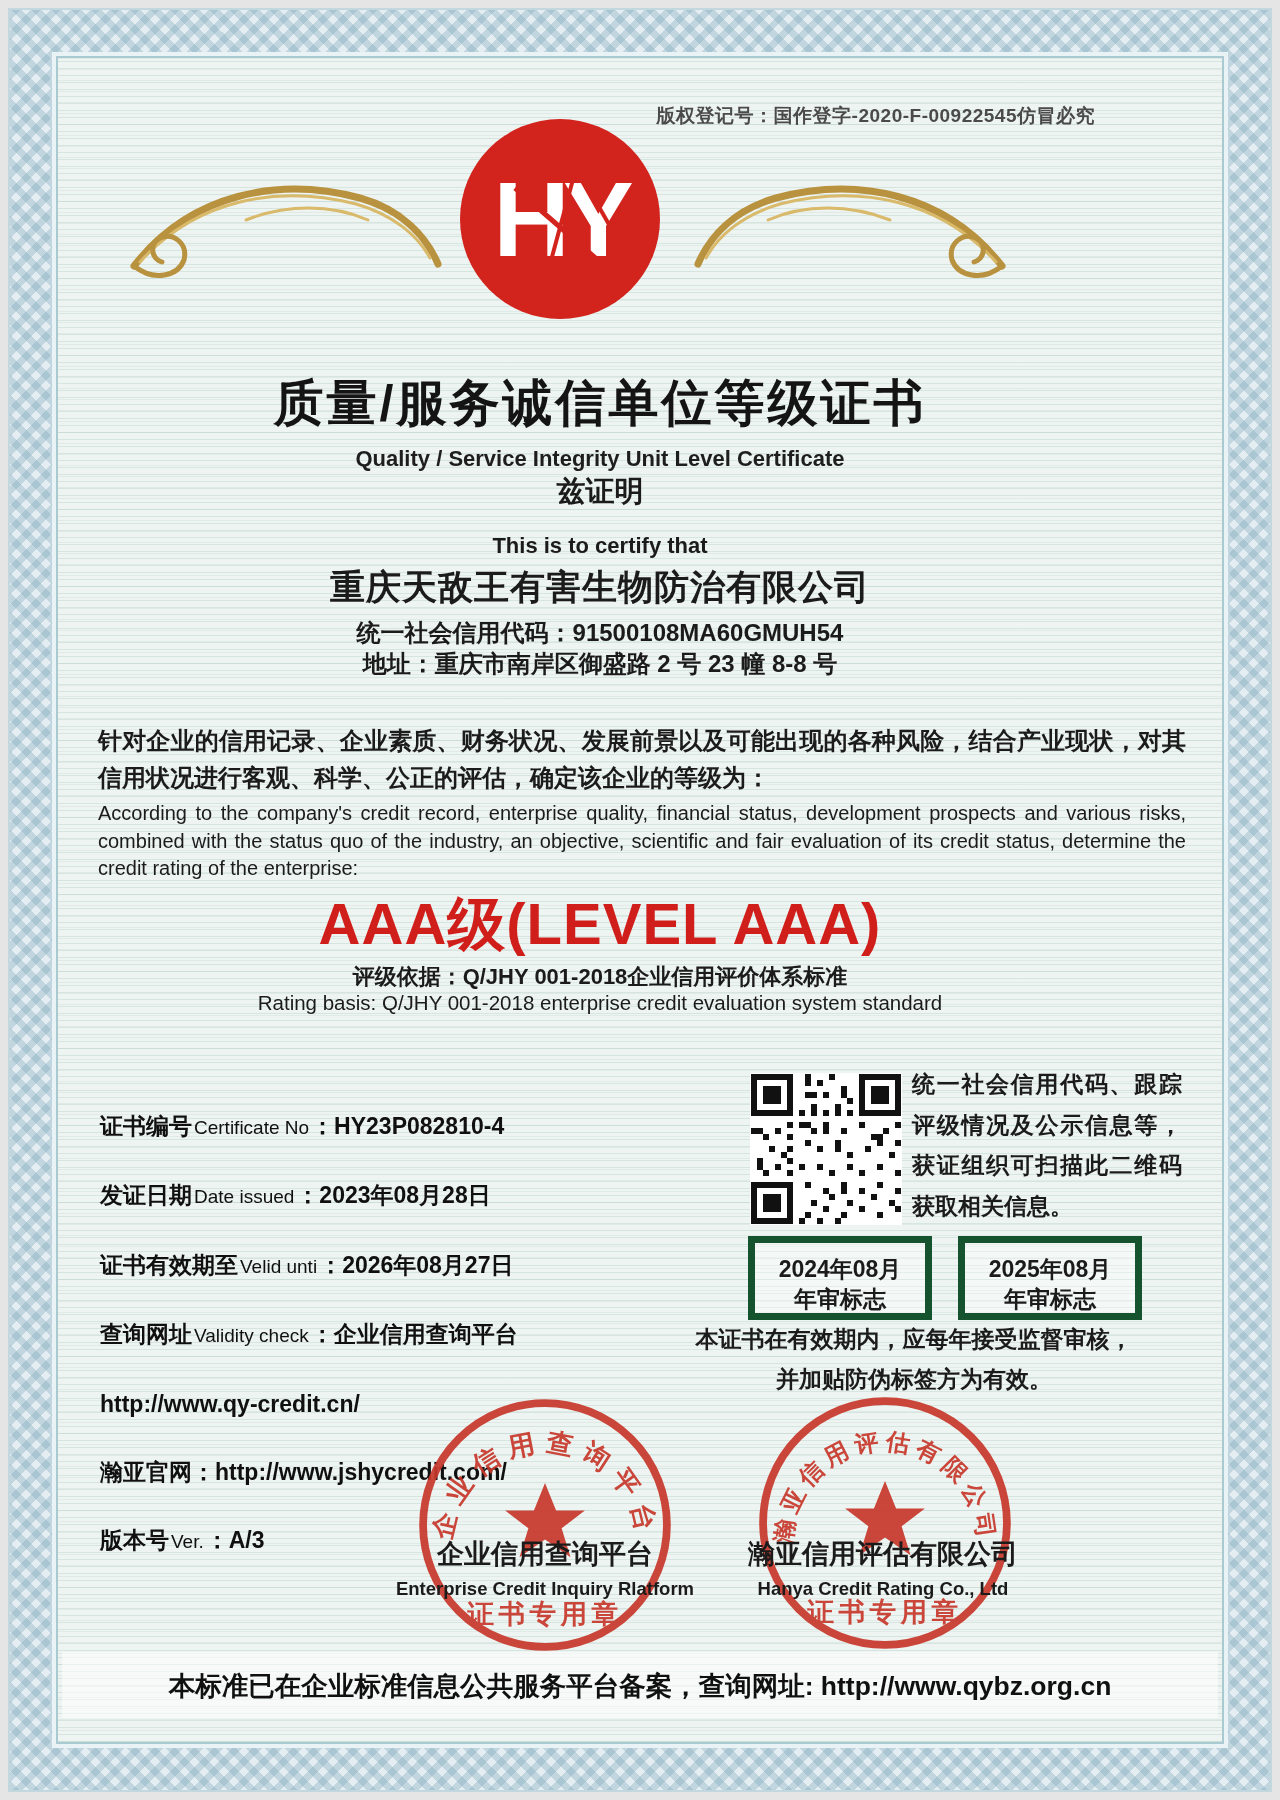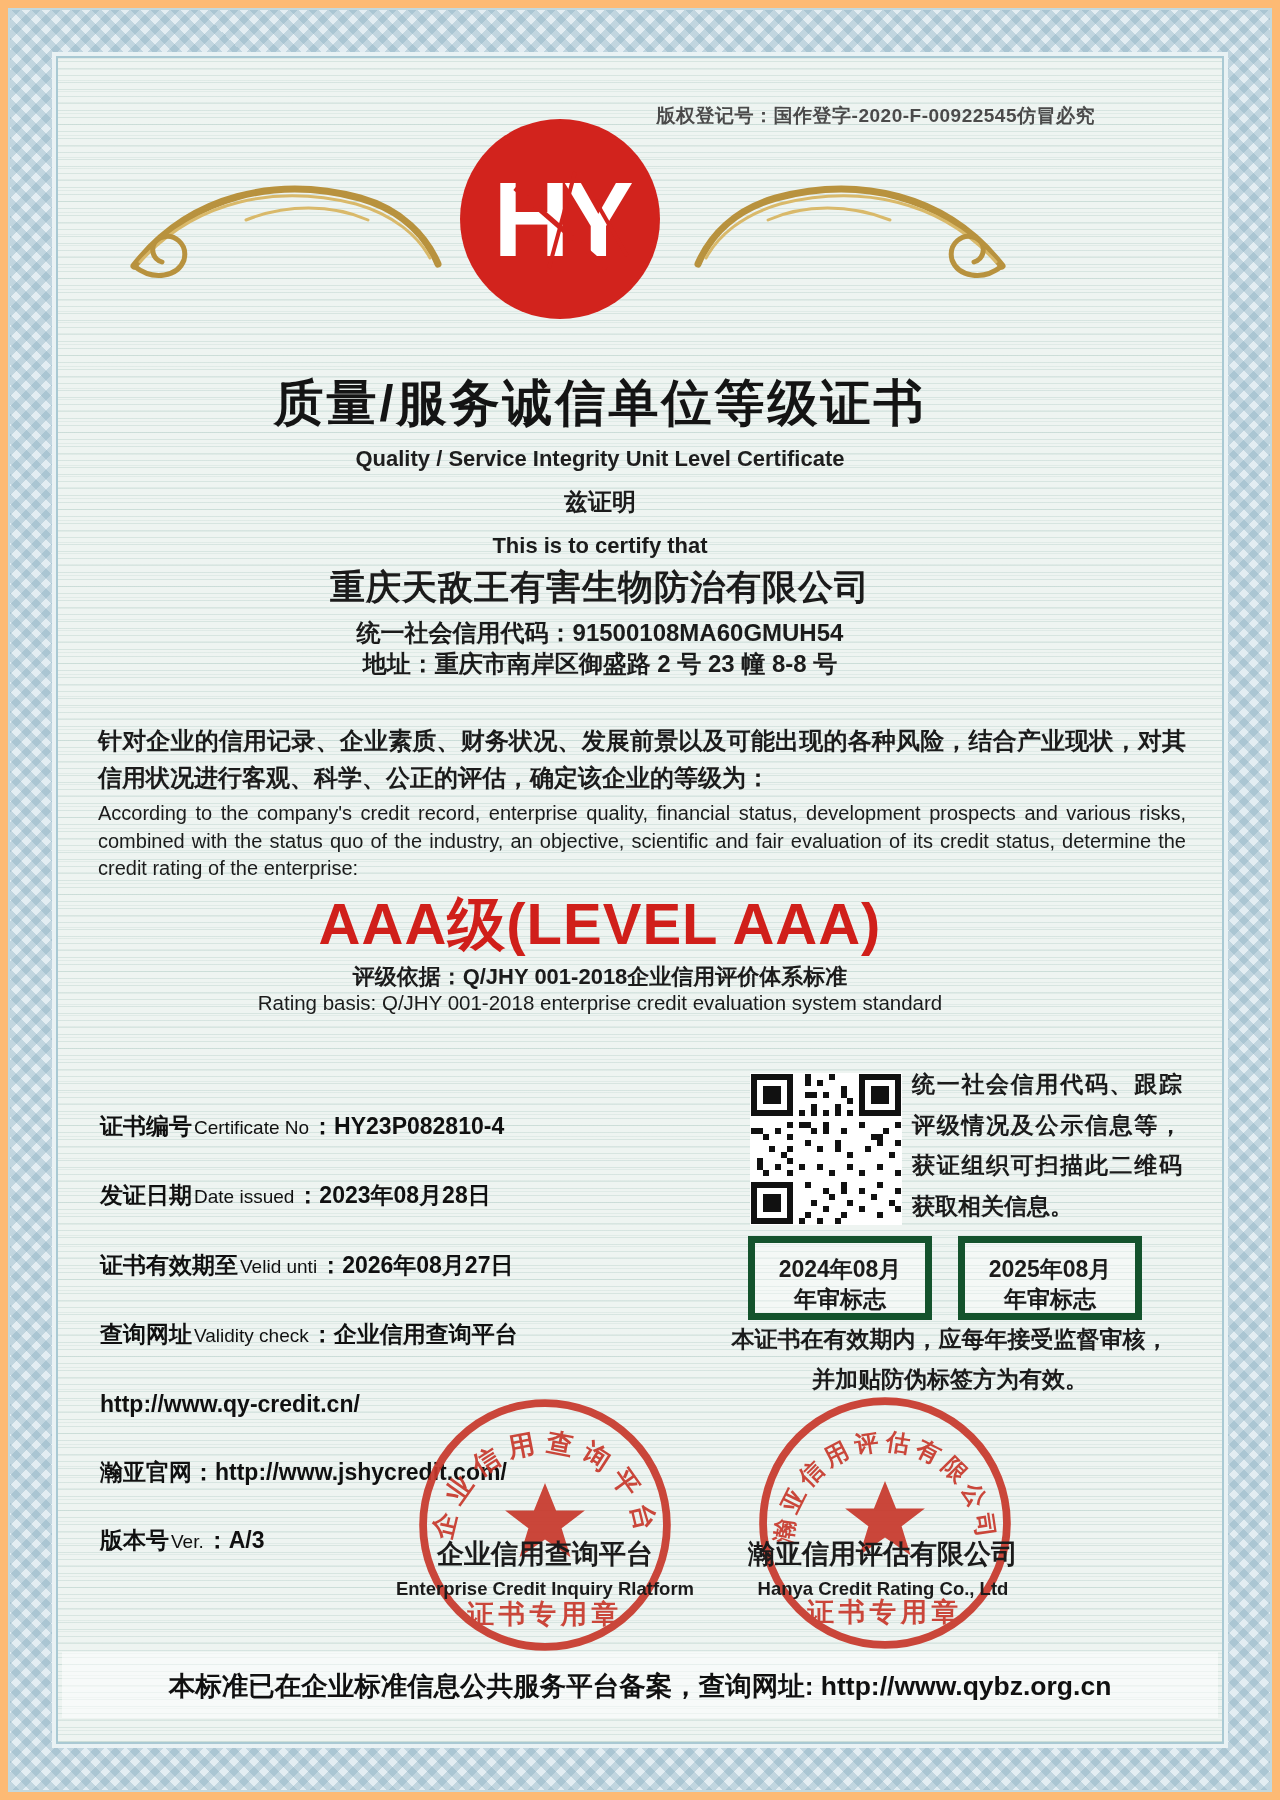--- a/index.html
+++ b/index.html
@@ -1,18 +1,18 @@
 <!DOCTYPE html>
 <html><head>
 <meta charset="utf-8">
 <style>
   html,body{margin:0;padding:0;background:#ffffff;}
   *{box-sizing:border-box;}
   body{font-family:"Liberation Sans","DejaVu Sans",sans-serif;color:#1b1b1b;}
-  .cert{position:relative;width:1280px;height:1800px;background:#fdba74;overflow:hidden;}
+  .cert{position:relative;width:1280px;height:1800px;background:#e5e5e5;overflow:hidden;}
 
   
   .band{position:absolute;inset:8px;
     background:
       repeating-linear-gradient(45deg, rgba(122,164,184,.32) 0 7px, rgba(255,255,255,0) 7px 14px),
       repeating-linear-gradient(-45deg, rgba(122,164,184,.32) 0 7px, rgba(255,255,255,0) 7px 14px),
       #e3edf2;
     border:2px solid #c2d8de;}
   
   .inner{position:absolute;inset:56px;border:2px solid #a9c9d3;box-shadow:0 0 0 4px #e9f2f4;
@@ -26,21 +26,21 @@
 
   .copyright{top:103px;right:185px;font-size:19px;font-weight:600;color:#4a4a4a;letter-spacing:.5px;}
 
   .logo{left:457px;top:116px;width:206px;height:206px;}
   .flourish{top:170px;width:322px;height:128px;}
   .fl-l{left:126px;}
   .fl-r{left:688px;transform:scaleX(-1);}
 
   .title{top:370px;font-size:50px;font-weight:800;letter-spacing:3px;color:#141414;margin:0;}
   .subtitle{top:446px;font-size:22px;font-weight:600;color:#1e1e1e;}
-  .certify-cn{top:486px;font-size:24px;font-weight:600;text-align:center;}
+  .certify-cn{top:472px;font-size:29px;font-weight:600;text-align:center;}
   .certify-en{top:533px;font-size:22px;font-weight:600;}
   .company{top:564px;font-size:35px;font-weight:800;letter-spacing:1px;}
   .code{top:617px;font-size:24px;font-weight:600;}
   .addr{top:648px;font-size:24px;font-weight:600;}
 
   .paras{left:98px;top:722px;width:1088px;}
   .p-cn{margin:0;font-size:24px;line-height:37px;font-weight:600;text-align:justify;}
   .p-en{margin:4px 0 0 0;font-size:20px;line-height:27.5px;font-weight:500;text-align:justify;}
 
   .level{top:886px;font-size:58px;font-weight:800;color:#d01f1a;letter-spacing:1px;}
@@ -52,21 +52,21 @@
   .den{font-size:19px;font-weight:500;margin:0 2px;}
 
   .qr{left:750px;top:1073px;width:152px;height:152px;}
   .qr-note{left:912px;top:1064px;width:270px;font-size:23px;line-height:40.6px;font-weight:600;text-align:justify;}
 
   .ybox{width:184px;height:84px;border:7px solid #14532d;text-align:center;font-size:23px;font-weight:600;
         padding-top:11px;line-height:30px;background:rgba(255,255,255,.35);}
   .yb1{left:748px;top:1236px;}
   .yb2{left:958px;top:1236px;}
 
-  .note2{left:676px;width:548px;text-align:center;font-size:23px;font-weight:600;}
+  .note2{left:640px;width:548px;text-align:center;font-size:23px;font-weight:600;}
   .n2a{top:1324px;}
   .n2b{top:1364px;}
 
   .stamp{width:266px;height:266px;opacity:.92;}
   .st-l{left:412px;top:1392px;}
   .st-r{left:752px;top:1390px;}
   .ring-text{font-weight:700;}
   .ringL{font-size:24px;letter-spacing:8px;}
   .ringR{font-size:21.5px;letter-spacing:5px;}
 

